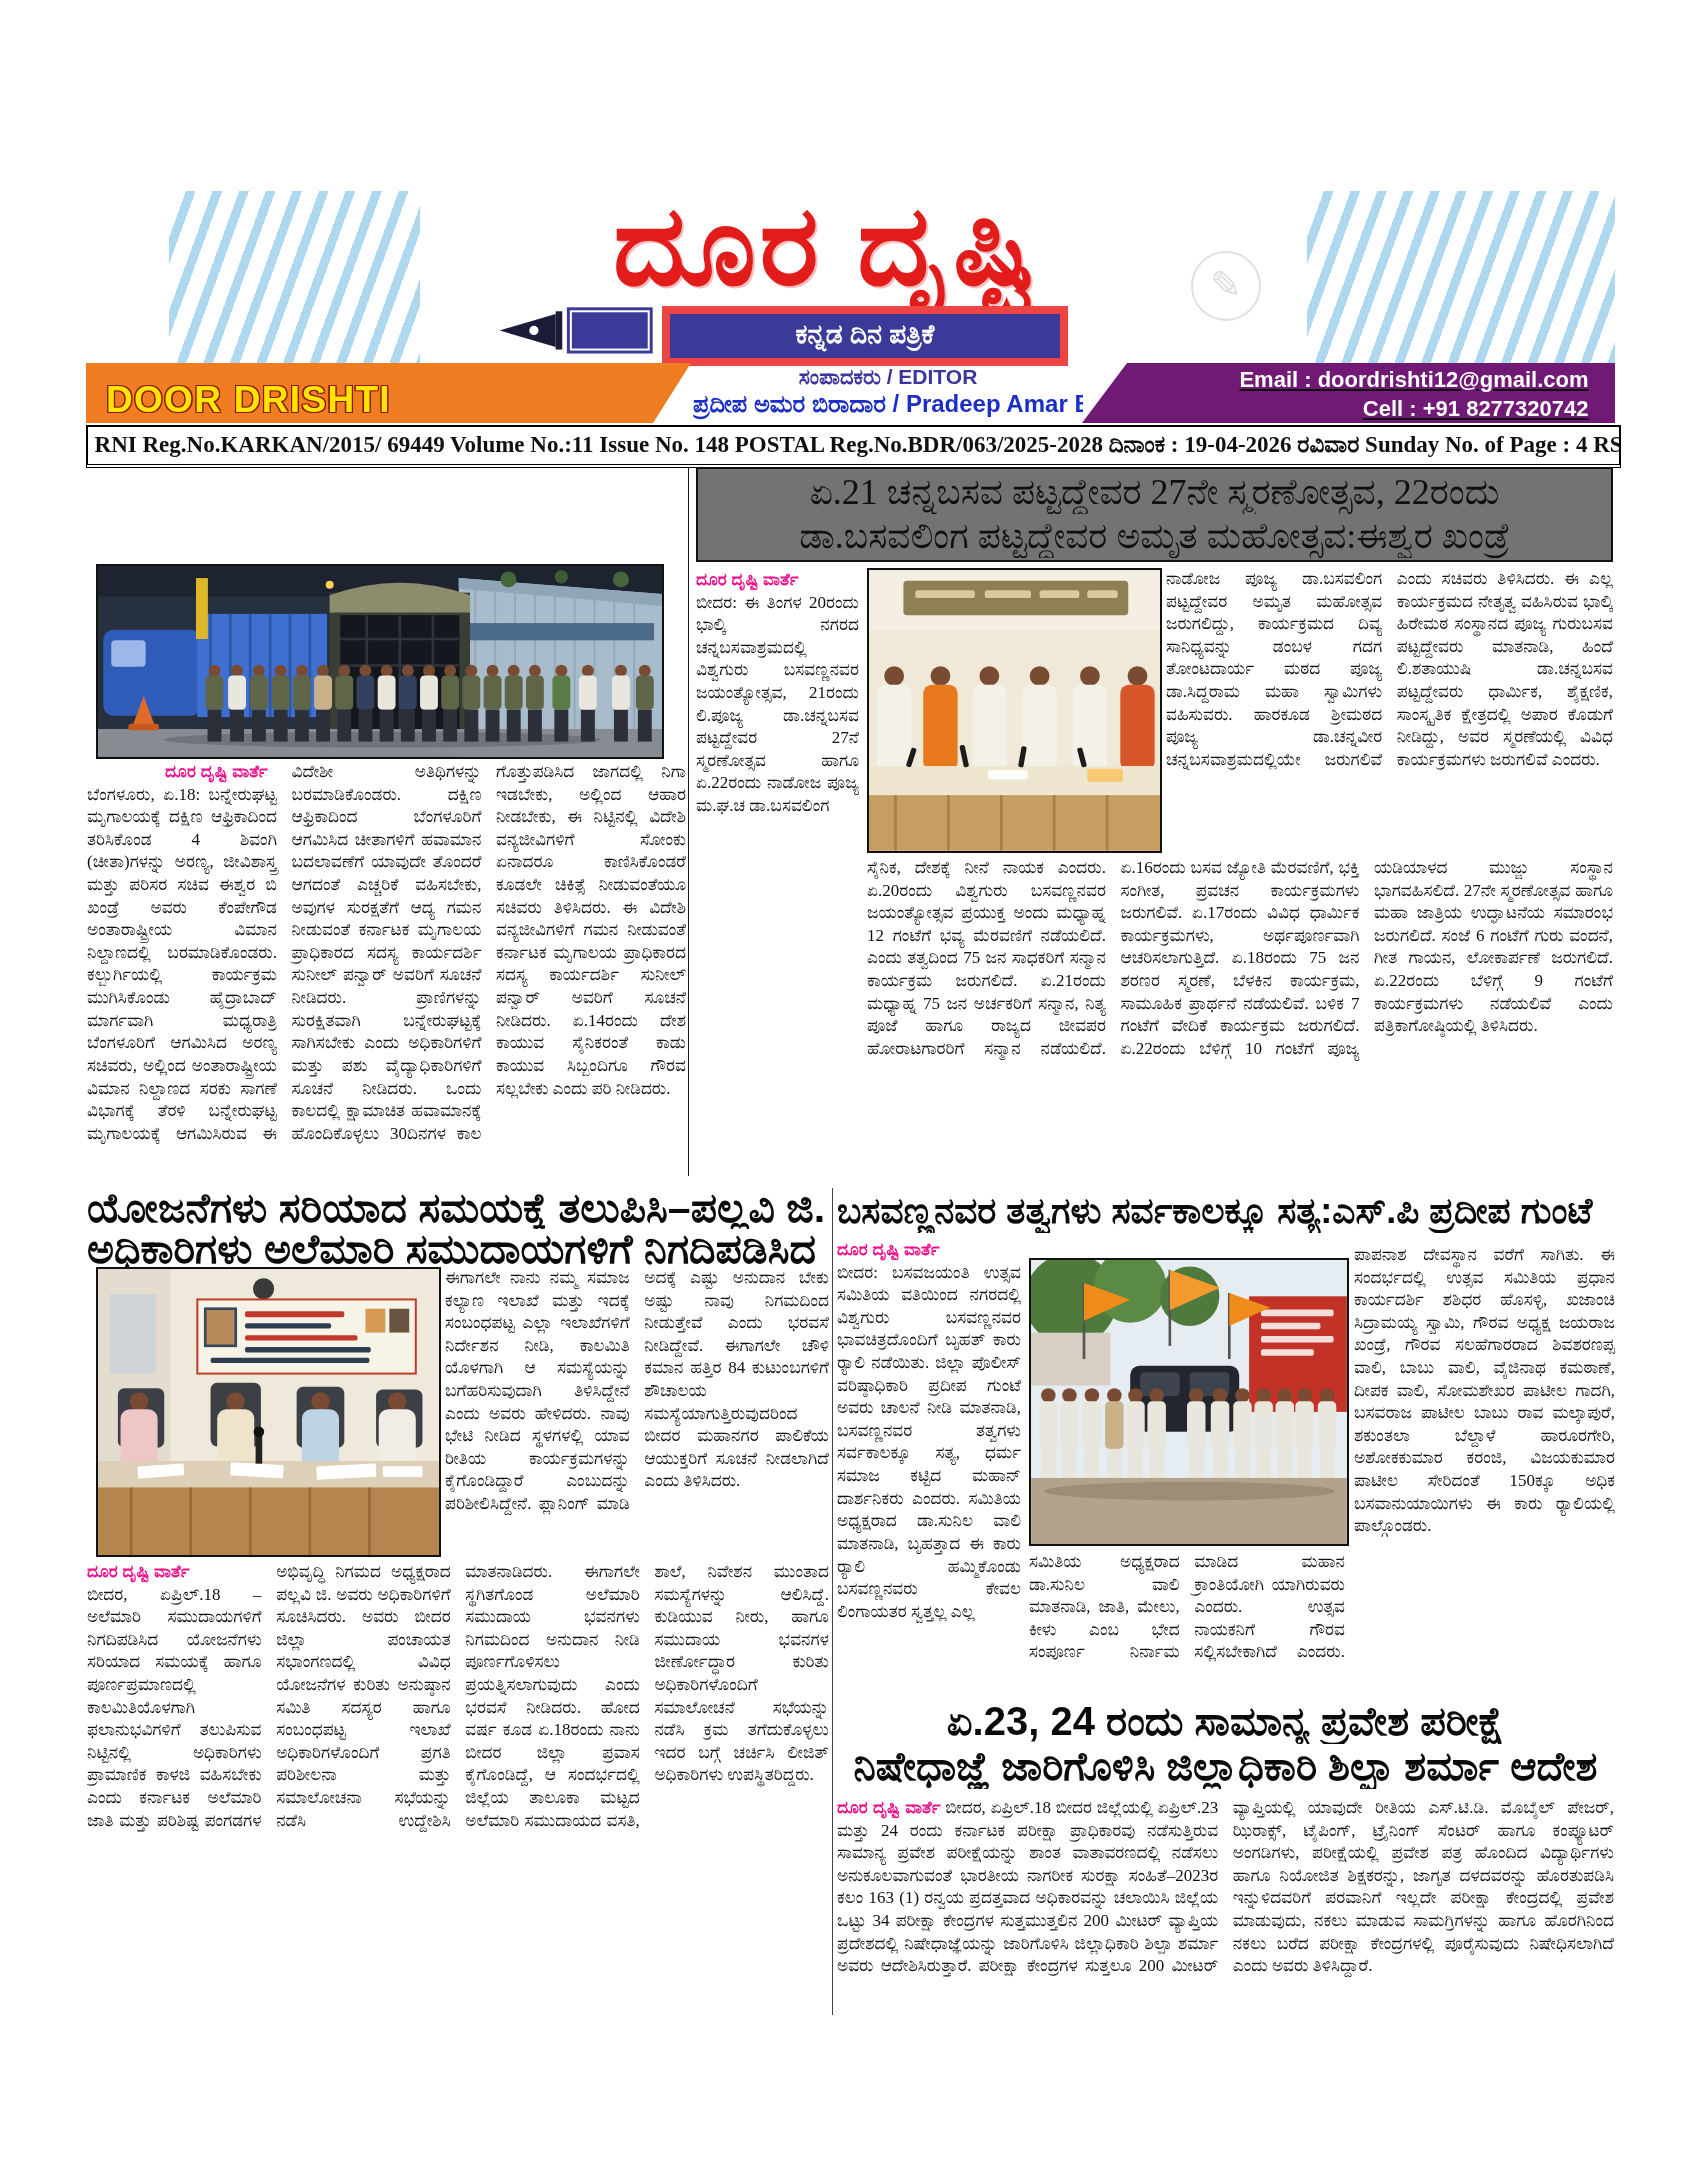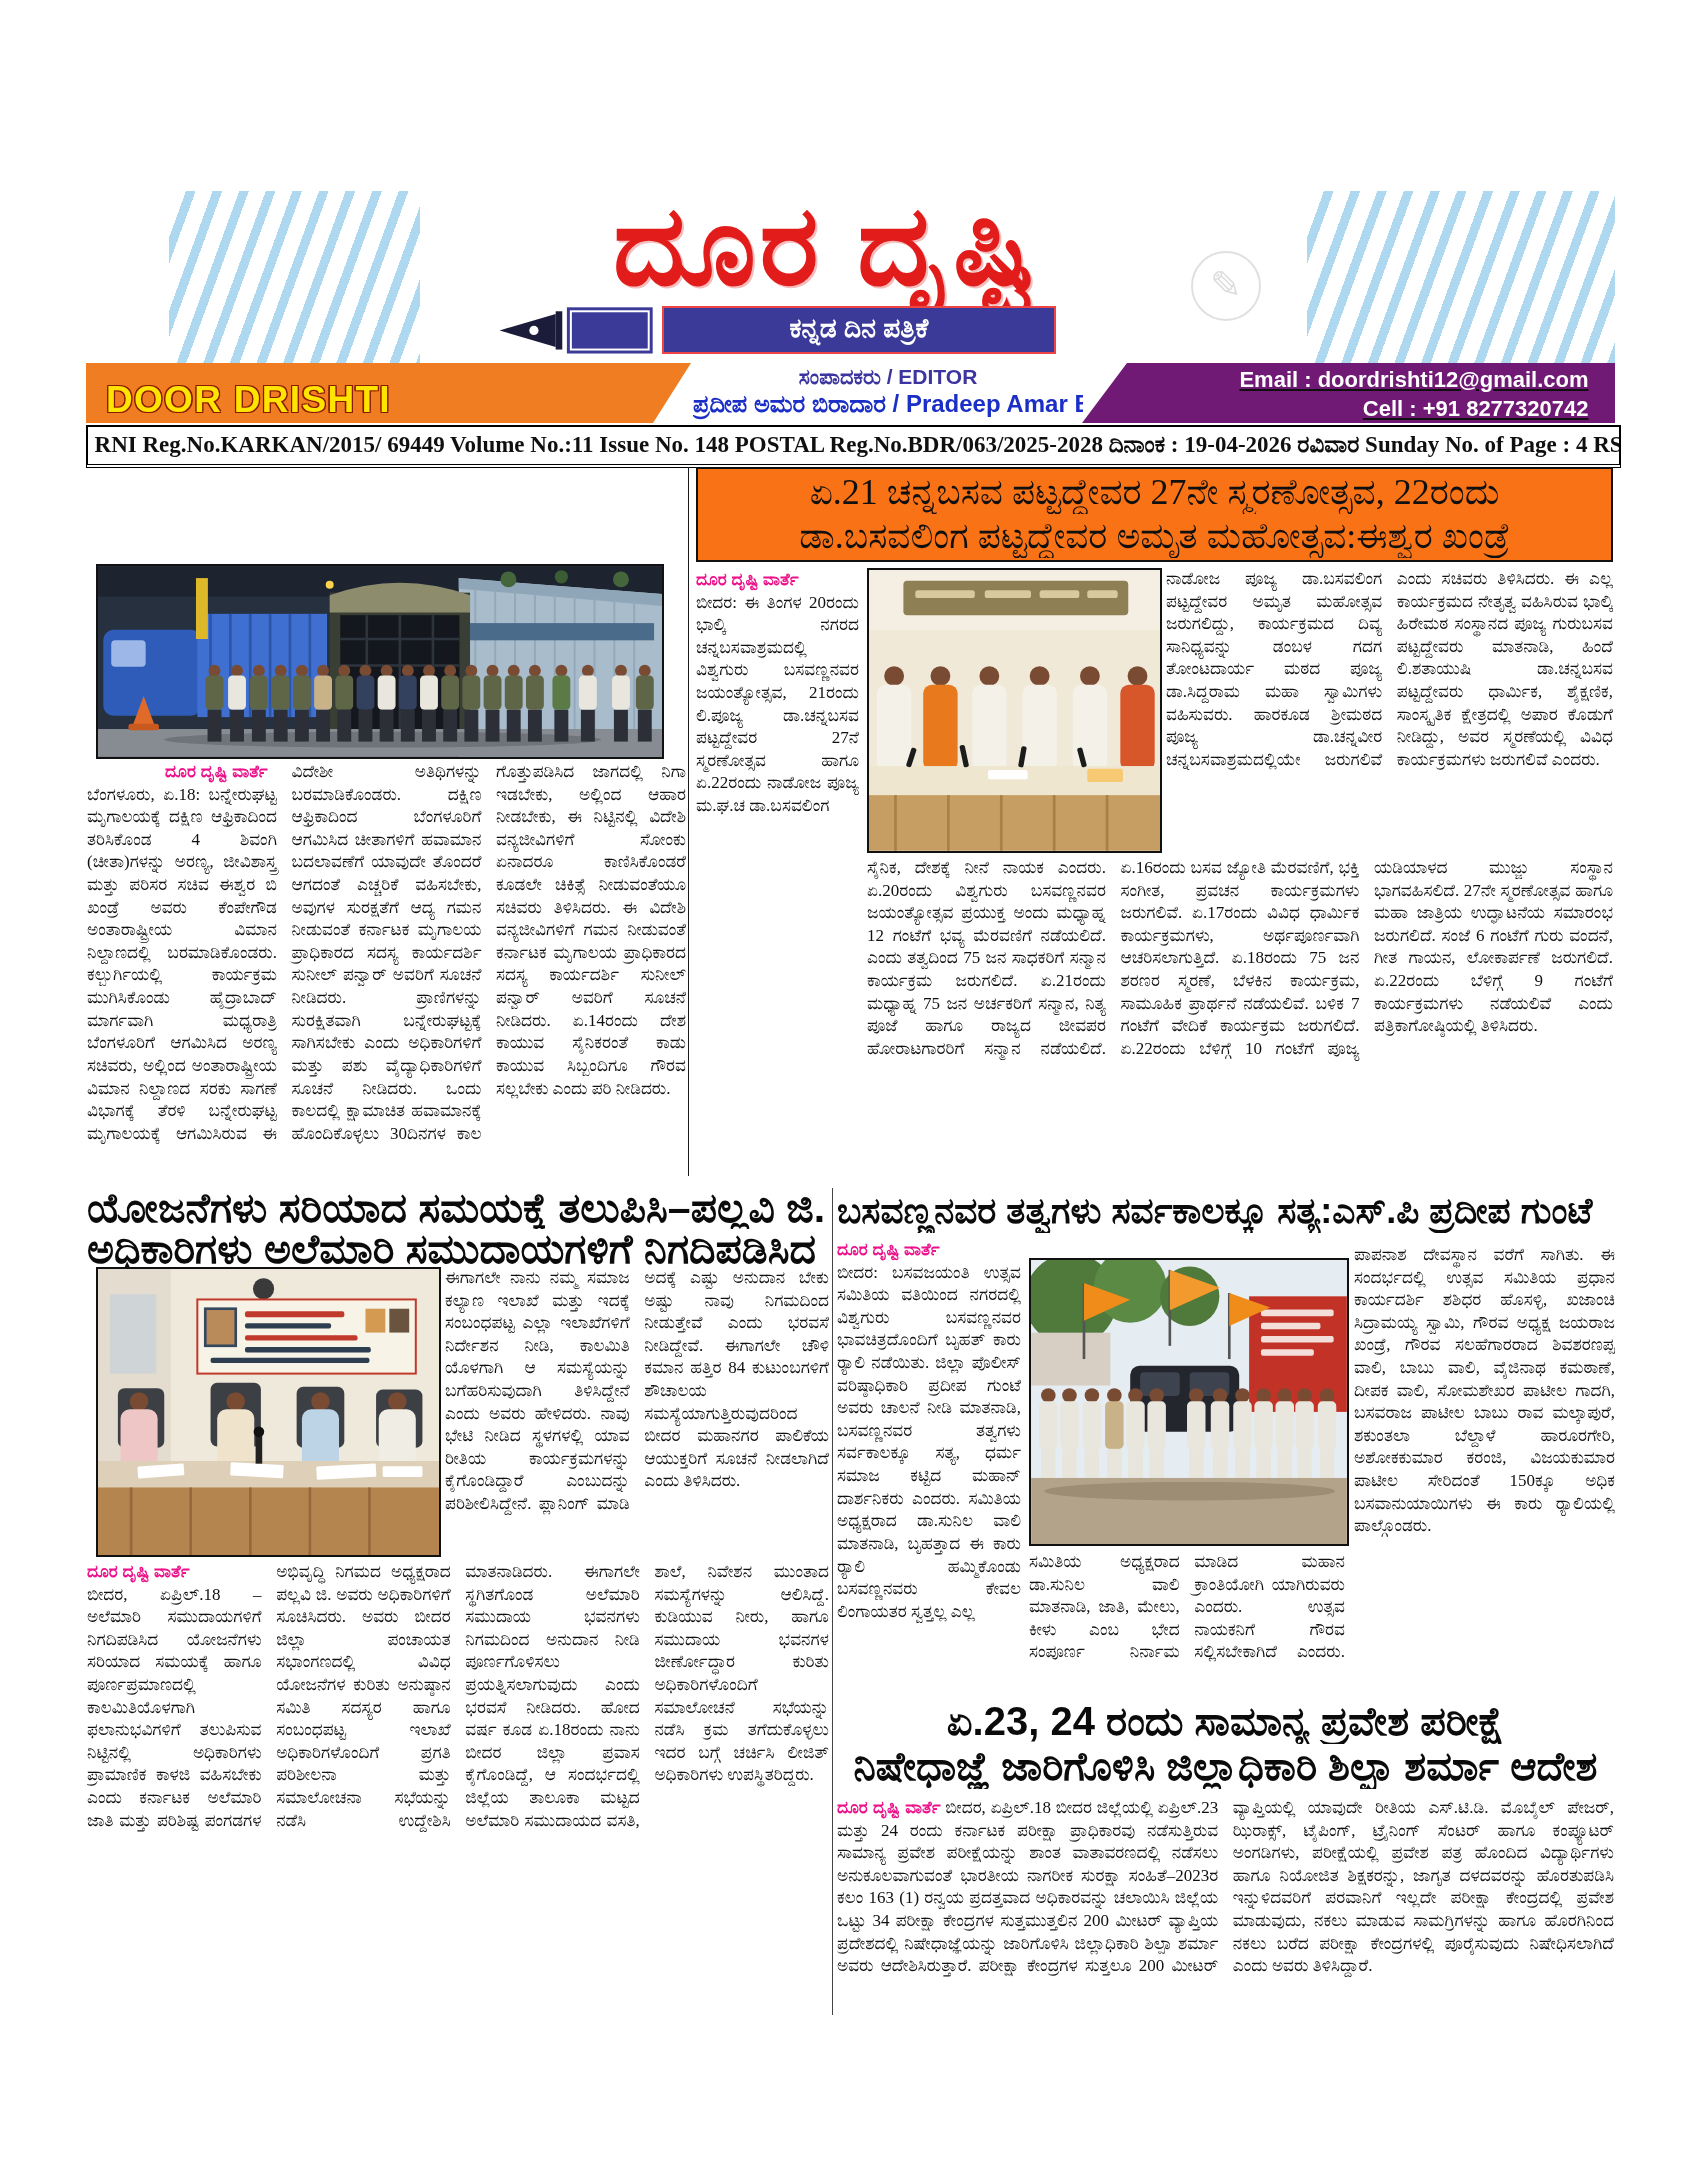--- a/index.html
+++ b/index.html
@@ -9,21 +9,21 @@
   .stripes{position:absolute;top:191px;height:173px;
      background:repeating-linear-gradient(110deg,transparent 0 16px,#aed7f0 16px 25px);}
   .stripes.left{left:169px;width:251px;}
   .stripes.right{left:1307px;width:308px;}
   .m-title{position:absolute;left:344px;top:187px;width:966px;height:126px;
      font-family:"Liberation Sans",sans-serif;font-weight:bold;font-size:111px;line-height:119px;
      color:#e21b1b;text-align:center;letter-spacing:4px;white-space:nowrap;overflow:hidden;
      text-shadow:2px 2px 0 #f6bdbd;}
   .pen-wrap{position:absolute;left:493px;top:306px;width:165px;height:49px;}
   .tagline{position:absolute;left:662px;top:306px;width:390px;height:44px;background:#3c3a99;
-     border:2px solid #ef4444;color:#ffffff;font-family:"Liberation Sans",sans-serif;font-weight:bold;
+     border:8px solid #ef4444;color:#ffffff;font-family:"Liberation Sans",sans-serif;font-weight:bold;
      font-size:26.5px;line-height:41px;text-align:center;white-space:nowrap;overflow:hidden;}
   .watermark{position:absolute;left:1191px;top:251px;width:66px;height:66px;border-radius:50%;
      border:2px solid #d4d4d4;color:#cfcfcf;font-size:38px;line-height:64px;text-align:center;opacity:.7;}
   
   .banner{position:absolute;top:363px;height:60px;overflow:hidden;}
   .banner.orange{left:86px;width:605px;background:#f07d21;
      clip-path:polygon(0 0,100% 0,calc(100% - 38px) 100%,0 100%);padding-left:0;}
   .banner.green{left:1082px;width:533px;background:#701a75;
      clip-path:polygon(45px 0,100% 0,100% 100%,0 100%);text-decoration:underline;}
   .orange .l1{margin:20px 0 0 20px;font-family:"Liberation Sans",sans-serif;font-weight:bold;
@@ -39,21 +39,21 @@
   .editor-block .e2{font-family:"Liberation Sans",sans-serif;font-weight:bold;font-size:24px;color:#1b2fc7;margin-top:1.3px;white-space:nowrap;}
   
   .rni{position:absolute;left:86px;top:425px;width:1524px;height:37px;border:2px solid #000;
      border-bottom:4px double #000;font-weight:bold;font-size:23px;line-height:36px;white-space:nowrap;
      overflow:hidden;padding-left:6.6px;background:#fff;}
   
   .hl{font-family:"Liberation Sans",sans-serif;font-weight:bold;color:#0b0b0b;overflow:hidden;}
   .hl-cheetah{position:absolute;left:86px;top:473px;width:595px;height:79px;font-size:49px;
      line-height:78px;text-align:center;white-space:nowrap;}
   .hl-box{position:absolute;left:696px;top:467px;width:913px;height:91px;border:2.6px solid #111;
-     background:#f97316;text-align:center;}
+     background:#737373;text-align:center;}
   .hl-box div{font-size:36px;line-height:44px;white-space:nowrap;overflow:hidden;}
   .hl-alemari{position:absolute;left:87px;top:1188px;width:742px;height:83px;font-size:41px;line-height:41px;}
   .hl-alemari div{white-space:nowrap;overflow:hidden;}
   .hl-basavanna{position:absolute;left:837px;top:1191px;width:777px;height:42px;font-size:36px;
      line-height:40px;white-space:nowrap;}
   .hl-exam{position:absolute;left:837px;top:1699px;width:777px;height:93px;text-align:center;font-size:40px;line-height:45px;}
   .hl-exam div{white-space:nowrap;overflow:hidden;}
   .vrule{position:absolute;width:1.3px;background:#1a1a1a;}
   
   .photo{position:absolute;border:2.6px solid #111;background:#dddddd;overflow:hidden;}

